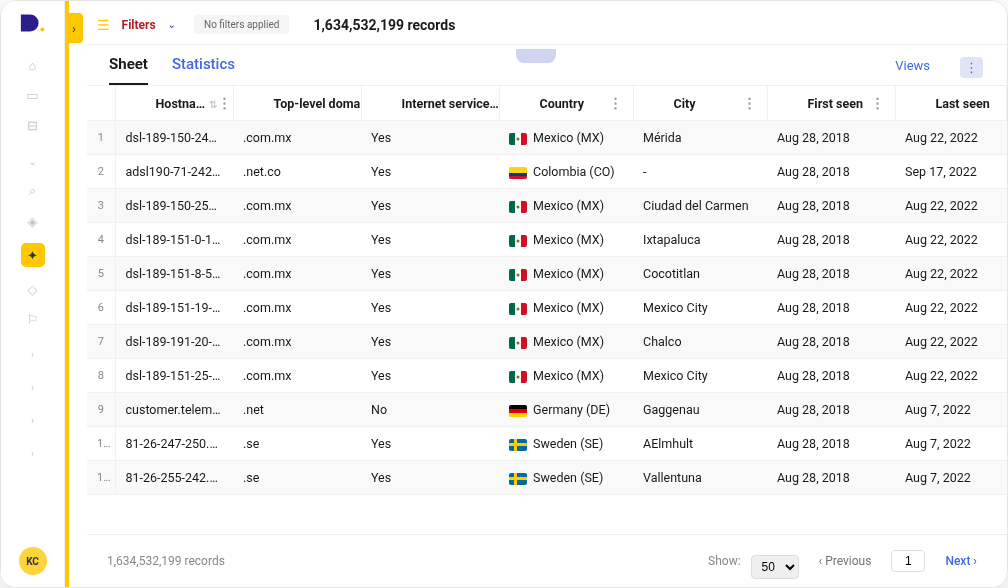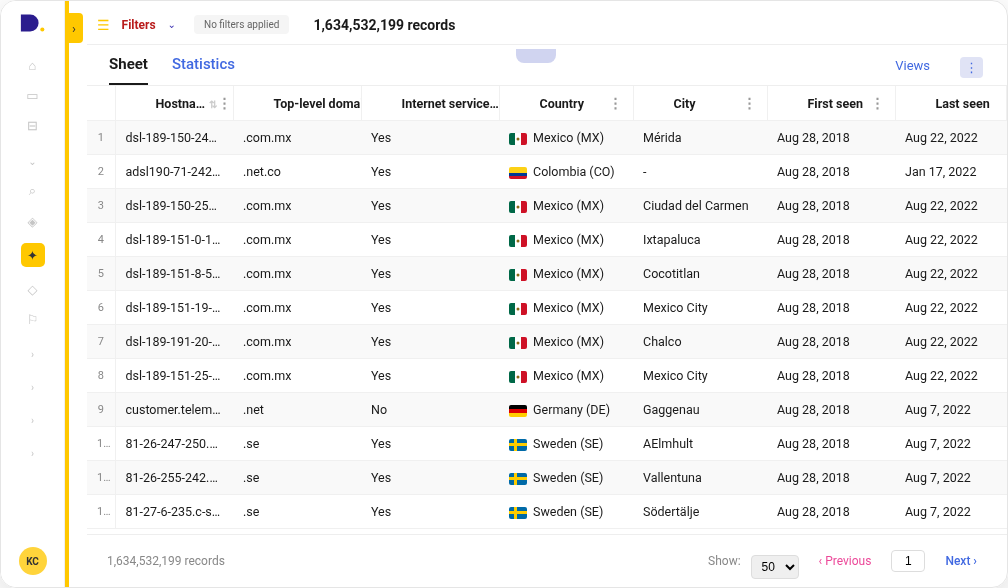--- a/index.html
+++ b/index.html
@@ -56,21 +56,21 @@
 .flag-de { background: linear-gradient(to bottom, #000 33%, #dd0000 33%, #dd0000 66%, #ffce00 66%); }
 .flag-se { background: #006aa7; }
 .flag-se::before { content:""; position:absolute; left:5px; top:0; width:3px; height:100%; background:#fecc00; }
 .flag-se::after { content:""; position:absolute; left:0; top:4.5px; width:100%; height:3px; background:#fecc00; }
 
 
 .footer { display: flex; align-items: center; padding: 8px 20px; border-top: 1px solid #eee; font-size: 12px; color: #888; gap: 10px; }
 .footer .spacer { flex: 1; }
 .footer select { border: 1px solid #ddd; border-radius: 4px; padding: 3px 6px; font-size: 12px; margin-top: 12px; }
 .page-input { width: 34px; text-align: center; border: 1px solid #ddd; border-radius: 4px; padding: 3px; font-size: 12px; }
-.prev { color: #ec4899; cursor: default; padding: 4px 10px; }
+.prev { color: #737373; cursor: default; padding: 4px 10px; }
 .next { color: #4169e1; cursor: pointer; padding: 4px 10px; font-weight: 500; }
 
 
 .c-host { width: 118px; }
 .c-tld { width: 128px; }
 .c-isp { width: 138px; }
 .c-country { width: 134px; }
 .c-city { width: 134px; }
 .c-first { width: 128px; }
 .c-last { width: auto; }
@@ -188,21 +188,21 @@
               <td>Aug 22, 2022</td>
             </tr>
             <tr>
               <td class="rownum">2</td>
               <td>adsl190-71-242-…</td>
               <td>.net.co</td>
               <td>Yes</td>
               <td><span class="flag flag-co"></span>Colombia (CO)</td>
               <td>-</td>
               <td>Aug 28, 2018</td>
-              <td>Jan 17, 2022</td>
+              <td>Sep 17, 2022</td>
             </tr>
             <tr>
               <td class="rownum">3</td>
               <td>dsl-189-150-251…</td>
               <td>.com.mx</td>
               <td>Yes</td>
               <td><span class="flag flag-mx"></span>Mexico (MX)</td>
               <td>Ciudad del Carmen</td>
               <td>Aug 28, 2018</td>
               <td>Aug 22, 2022</td>
@@ -277,30 +277,20 @@
               <td>Aug 28, 2018</td>
               <td>Aug 7, 2022</td>
             </tr>
             <tr>
               <td class="rownum">12</td>
               <td>81-26-255-242.c…</td>
               <td>.se</td>
               <td>Yes</td>
               <td><span class="flag flag-se"></span>Sweden (SE)</td>
               <td>Vallentuna</td>
-              <td>Aug 28, 2018</td>
-              <td>Aug 7, 2022</td>
-            </tr>
-            <tr>
-              <td class="rownum">13</td>
-              <td>81-27-6-235.c-s…</td>
-              <td>.se</td>
-              <td>Yes</td>
-              <td><span class="flag flag-se"></span>Sweden (SE)</td>
-              <td>Södertälje</td>
               <td>Aug 28, 2018</td>
               <td>Aug 7, 2022</td>
             </tr>
           </tbody>
       </table>
     </div>
 
     <div class="footer">
       <span>1,634,532,199 records</span>
       <span class="spacer"></span>

